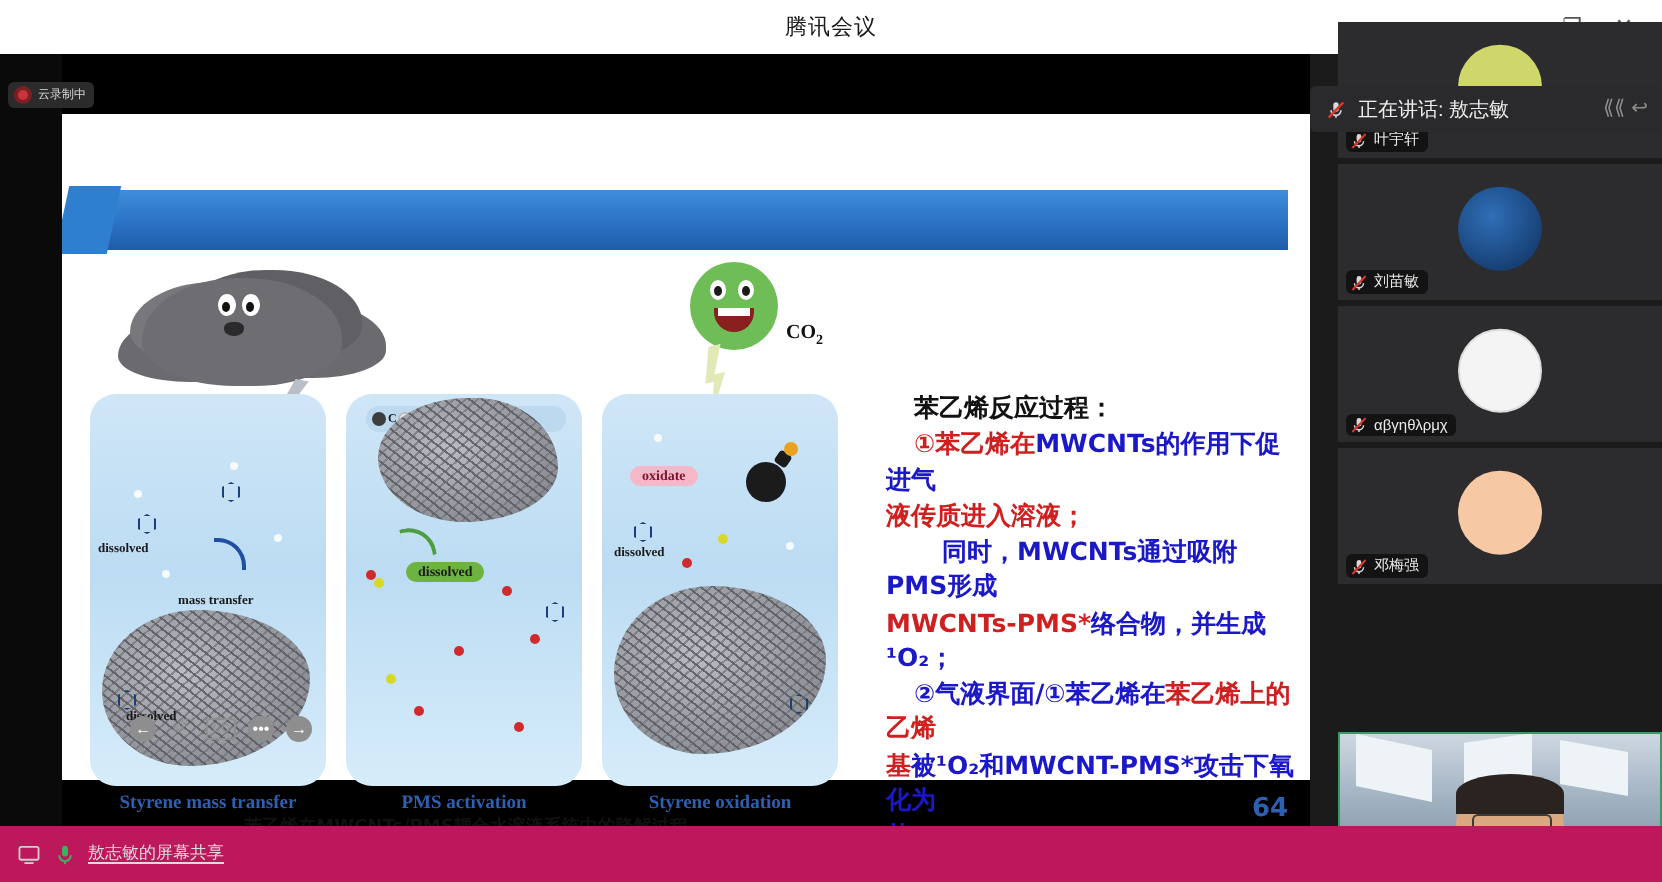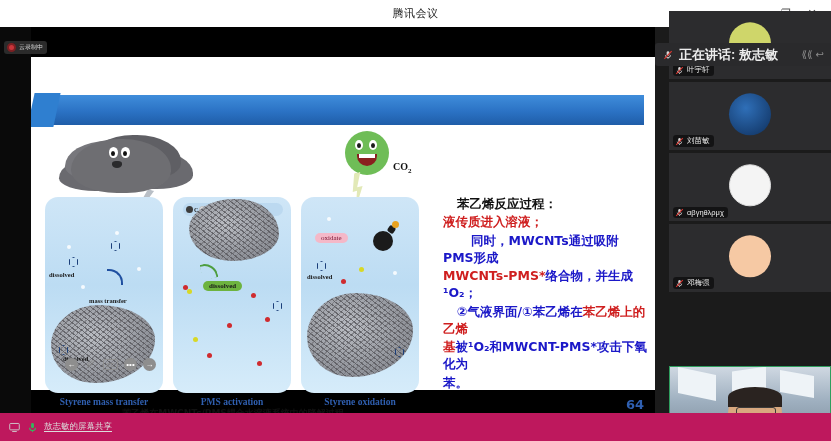--- a/index.html
+++ b/index.html
@@ -185,21 +185,21 @@
     position: absolute; font-size: 6.5px; font-weight: bold; color: #1b1b1b;
     font-family: "Liberation Serif", serif; white-space: nowrap;
   }
   .pill-green {
     position: absolute; background: #6db33f; color: #1a1a1a;
     font-size: 7px; font-weight: bold; padding: 1px 6px; border-radius: 8px;
     font-family: "Liberation Serif", serif; white-space: nowrap;
   }
   .pill-pink {
     position: absolute; background: #f4b8c8; color: #7b1230;
-    font-size: 7px; font-weight: normal; padding: 1px 6px; border-radius: 8px;
+    font-size: 7px; font-weight: bold; padding: 1px 6px; border-radius: 8px;
     font-family: "Liberation Serif", serif; white-space: nowrap;
   }
   .arrow-blue {
     position: absolute; border-top: 2px solid #1f4fa0; border-right: 2px solid #1f4fa0;
     width: 16px; height: 16px; border-radius: 0 14px 0 0;
   }
   .bomb {
     position: absolute; width: 20px; height: 20px; border-radius: 50%; background: #1b1b1b;
   }
   .bomb:before {
@@ -301,21 +301,21 @@
   }
   .host-badge svg { display: block; }
 
   
   .speak-banner {
     position: absolute; left: 0px; top: 16px; width: 176px; height: 23px;
     background: #2a2a2c; display: flex; align-items: center;
     border-radius: 3px; z-index: 30;
   }
   .speak-banner .mic { margin: 0 7px 0 8px; }
-  .speak-txt { font-size: 13px; color: #ededed; white-space: nowrap; font-weight: bold; }
+  .speak-txt { font-size: 10px; color: #ededed; white-space: nowrap; }
   .banner-ctrls {
     position: absolute; right: 7px; top: 0; height: 23px;
     display: flex; align-items: center; gap: 3px;
   }
   .banner-ctrls span { color: #8c8c8c; font-size: 10px; }
 
   
   .taskbar {
     position: absolute; left: 0; top: 386px; width: 831px; height: 28px;
     background: #be185d; display: flex; align-items: center; padding-left: 8px; gap: 6px;
@@ -438,20 +438,21 @@
 
         <div class="cap c1">Styrene mass transfer</div>
         <div class="cap c2">PMS activation</div>
         <div class="cap c3">Styrene oxidation</div>
       </div>
 
       <div class="fig-caption">苯乙烯在MWCNTs/PMS耦合水溶液系统中的降解过程</div>
 
       <div class="slide-text">
         <p class="ti blk">苯乙烯反应过程：</p>
+        <p class="ti"><span class="red">①苯乙烯在</span><span class="blue">MWCNTs</span><span class="blue">的作用下促进气</span></p>
         <p><span class="red">液传质进入溶液；</span></p>
         <p class="ti2"><span class="blue">同时，</span><span class="blue">MWCNTs</span><span class="blue">通过吸附</span><span class="blue">PMS</span><span class="blue">形成</span></p>
         <p><span class="red">MWCNTs-PMS*</span><span class="blue">络合物，并生成</span><span class="blue">¹O₂</span><span class="blue">；</span></p>
         <p class="ti"><span class="blue">②气液界面/①苯乙烯在</span><span class="red">苯乙烯上的乙烯</span></p>
         <p><span class="red">基</span><span class="blue">被¹O₂和MWCNT-PMS*</span><span class="blue">攻击下氧化为</span></p>
         <p><span class="blue">苯。</span></p>
       </div>
 
       <div class="slide-page">64</div>
     </div>

